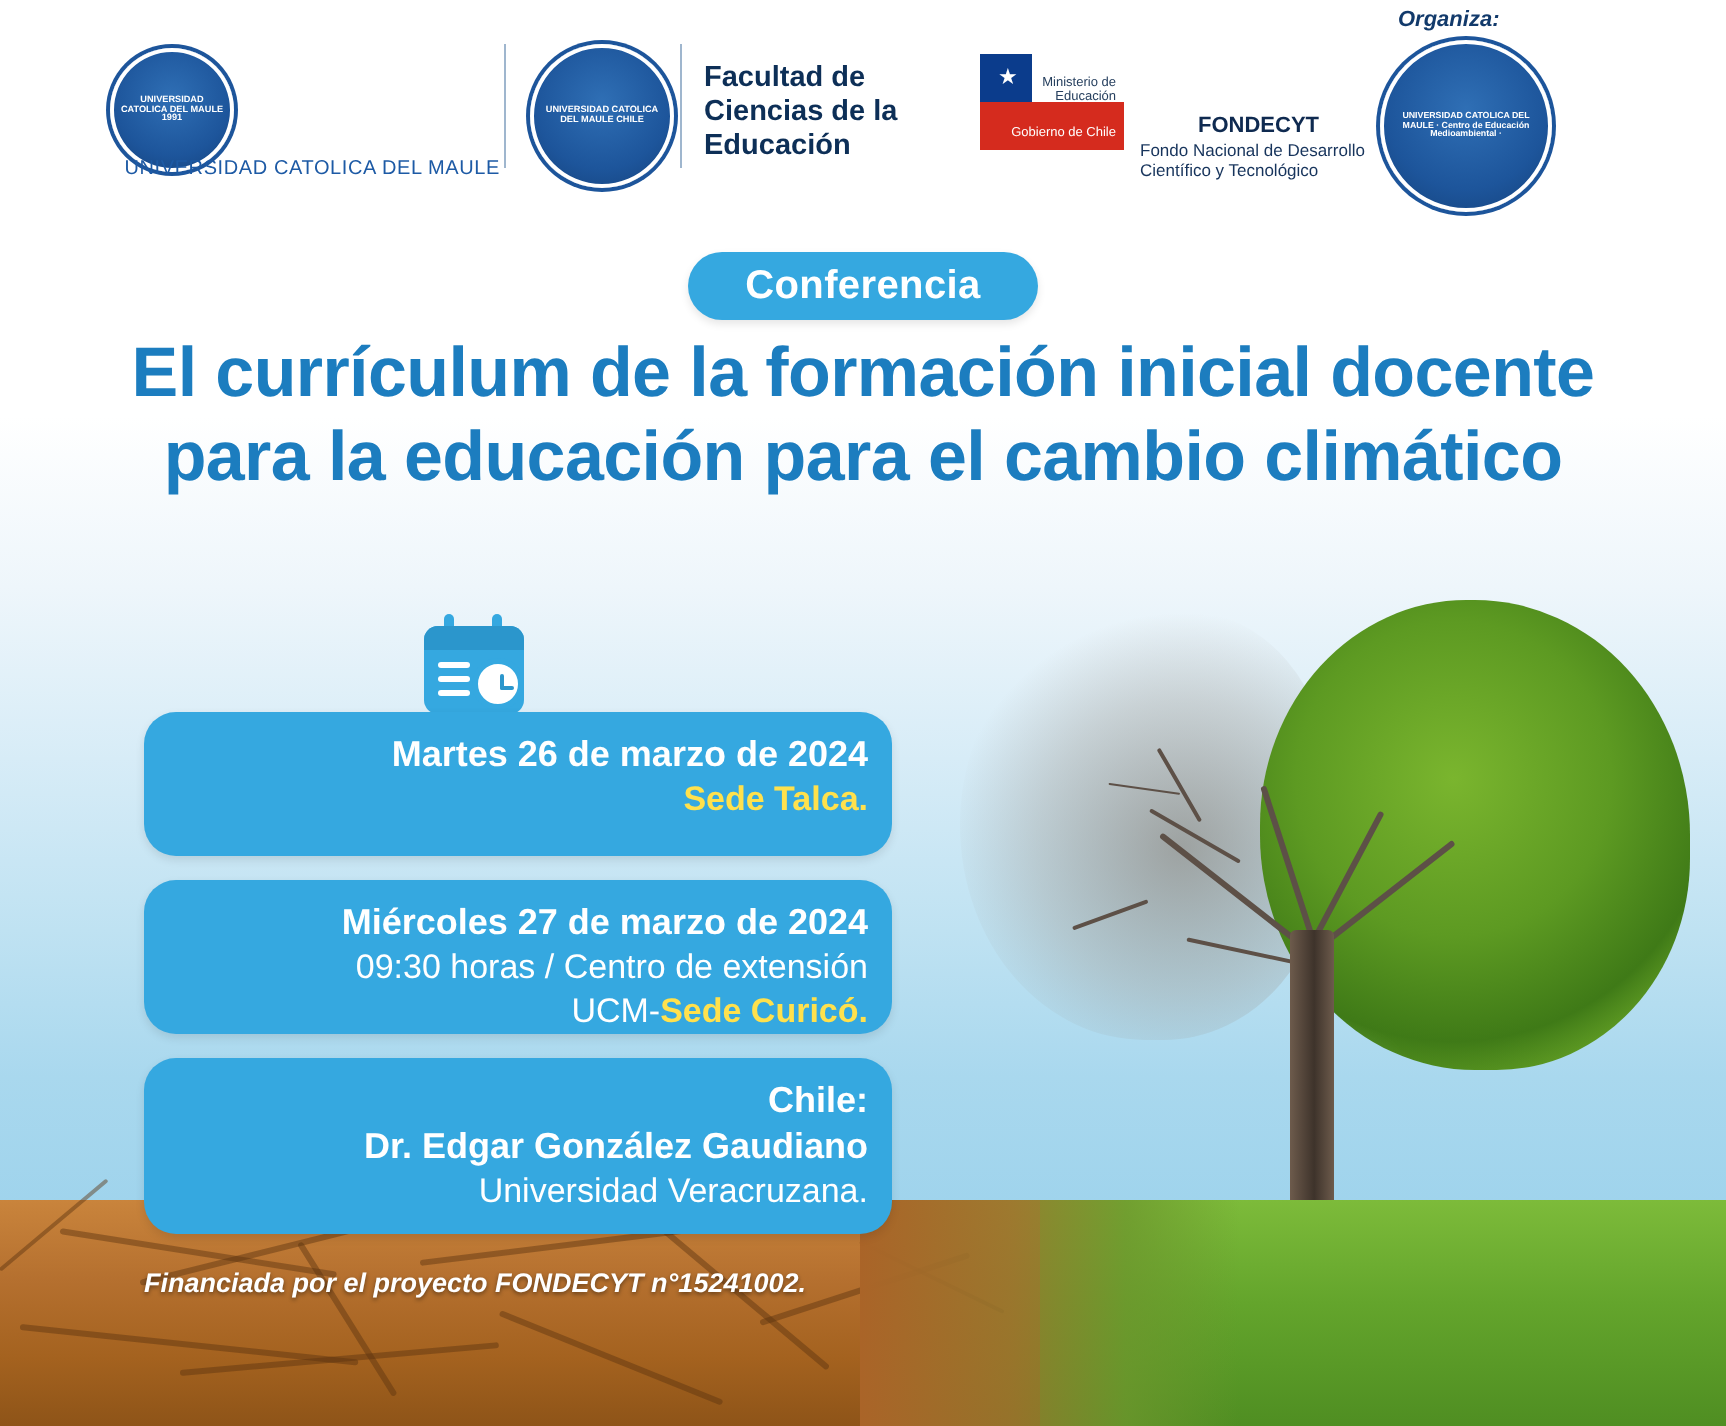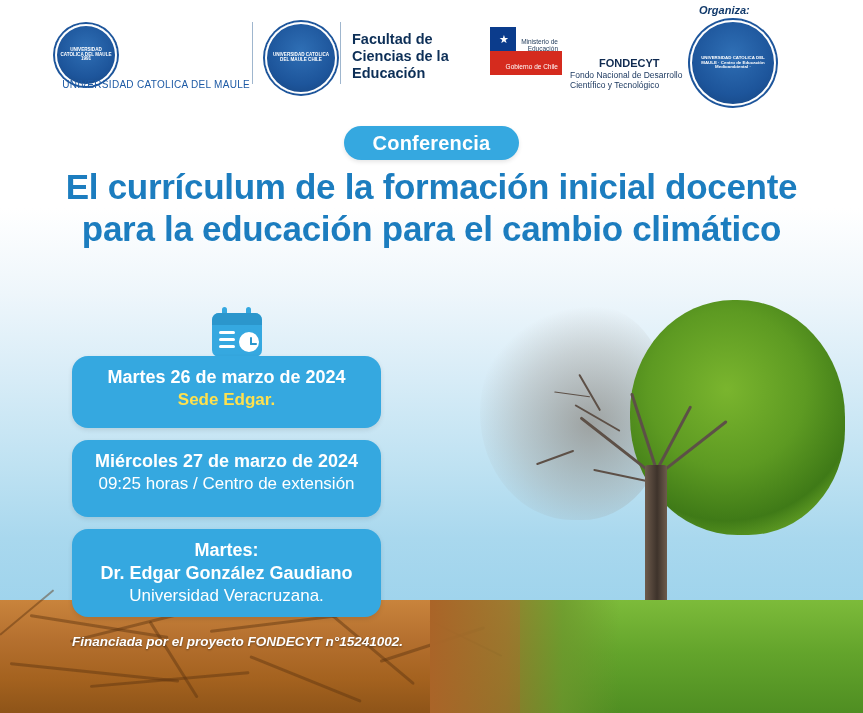--- a/index.html
+++ b/index.html
@@ -130,23 +130,23 @@
   .cal-lines{position:absolute;left:7px;top:24px;}
   .cal-line{width:16px;height:3px;background:#fff;border-radius:2px;margin-bottom:4px;}
   .cal-clock{
     position:absolute;left:24px;top:22px;width:26px;height:26px;border-radius:50%;
     background:#fff;border:3px solid #35a8e0;box-sizing:border-box;
   }
   .cal-hand-a{position:absolute;left:11px;top:5px;width:2px;height:8px;background:#2b96cc;border-radius:1px;}
   .cal-hand-b{position:absolute;left:11px;top:11px;width:7px;height:2px;background:#2b96cc;border-radius:1px;}
 
   .card{
-    position:absolute;left:72px;width:309px;
+    position:absolute;left:72px;width:374px;
     background:#35a8e0;border-radius:16px;
-    color:#ffffff;text-align:center;
+    color:#ffffff;text-align:right;
     box-shadow:0 2px 5px rgba(0,0,0,.10);
     padding:10px 12px;box-sizing:border-box;
   }
   .card .l1{font-weight:bold;font-size:18px;line-height:1.25;}
   .card .l2{font-size:17px;line-height:1.30;}
   .hl{color:#ffe14d;font-weight:bold;}
   .card-a{top:356px;height:72px;}
   .card-b{top:440px;height:77px;}
   .card-c{top:529px;height:88px;}
   .card-c .l0{font-weight:bold;font-size:18px;line-height:1.3;}
@@ -253,29 +253,32 @@
       <div class="cal-line"></div>
     </div>
     <div class="cal-clock">
       <div class="cal-hand-a"></div>
       <div class="cal-hand-b"></div>
     </div>
   </div>
 
   <div class="card card-a">
     <div class="l1">Martes 26 de marzo de 2024</div>
-    <div class="l2"><span class="hl">Sede Edgar.</span></div>
+    <div class="l2"><span class="hl">Sede Talca.</span></div>
   </div>
 
   <div class="card card-b">
     <div class="l1">Miércoles 27 de marzo de 2024</div>
-    <div class="l2">09:25 horas  / Centro de extensión</div>
+    <div class="l2">09:30 horas  / Centro de extensión</div>
+    <div class="l2">
+      <span>UCM-</span><span class="hl">Sede Curicó.</span>
+    </div>
   </div>
 
   <div class="card card-c">
-    <div class="l0">Martes:</div>
+    <div class="l0">Chile:</div>
     <div class="l1">Dr. Edgar González Gaudiano</div>
     <div class="l2">Universidad Veracruzana.</div>
   </div>
 
   <div class="finance">Financiada por el proyecto FONDECYT n°15241002.</div>
 
 </div>
 
 </body></html>

